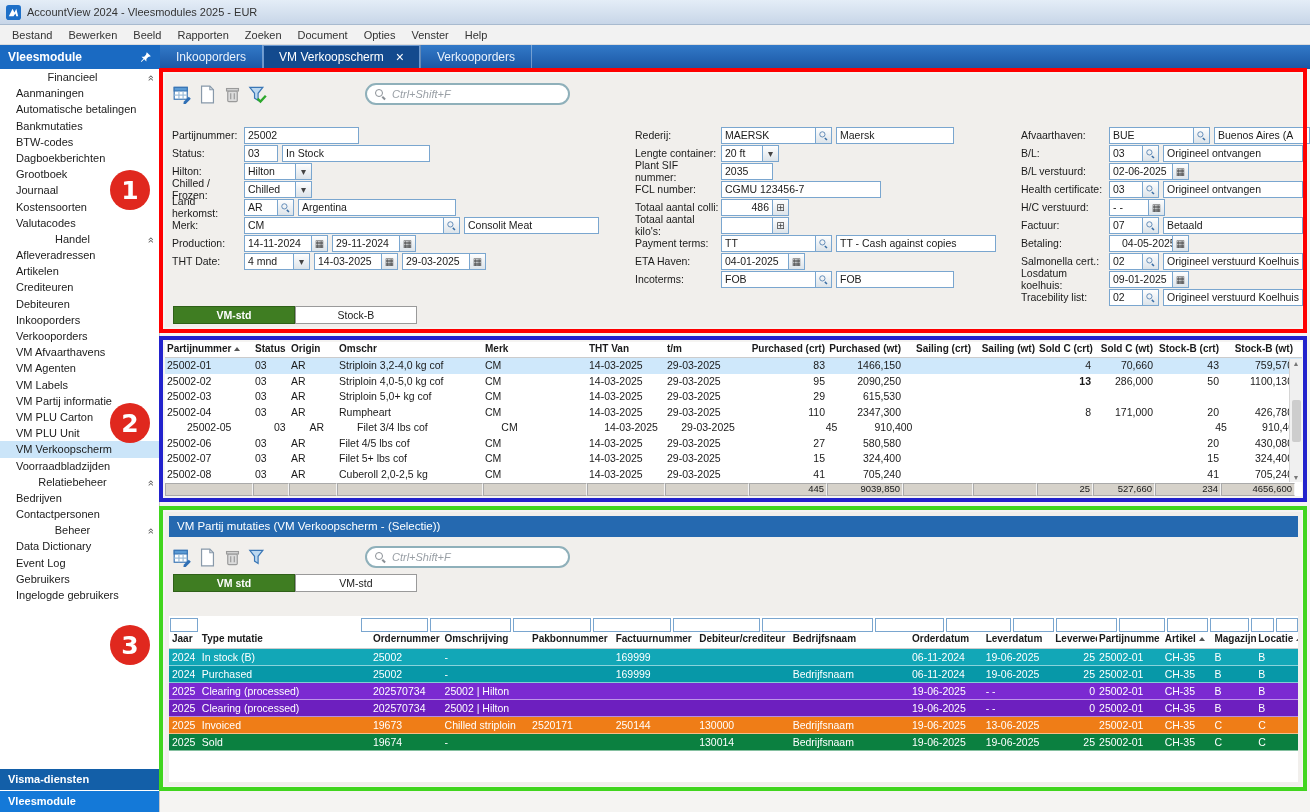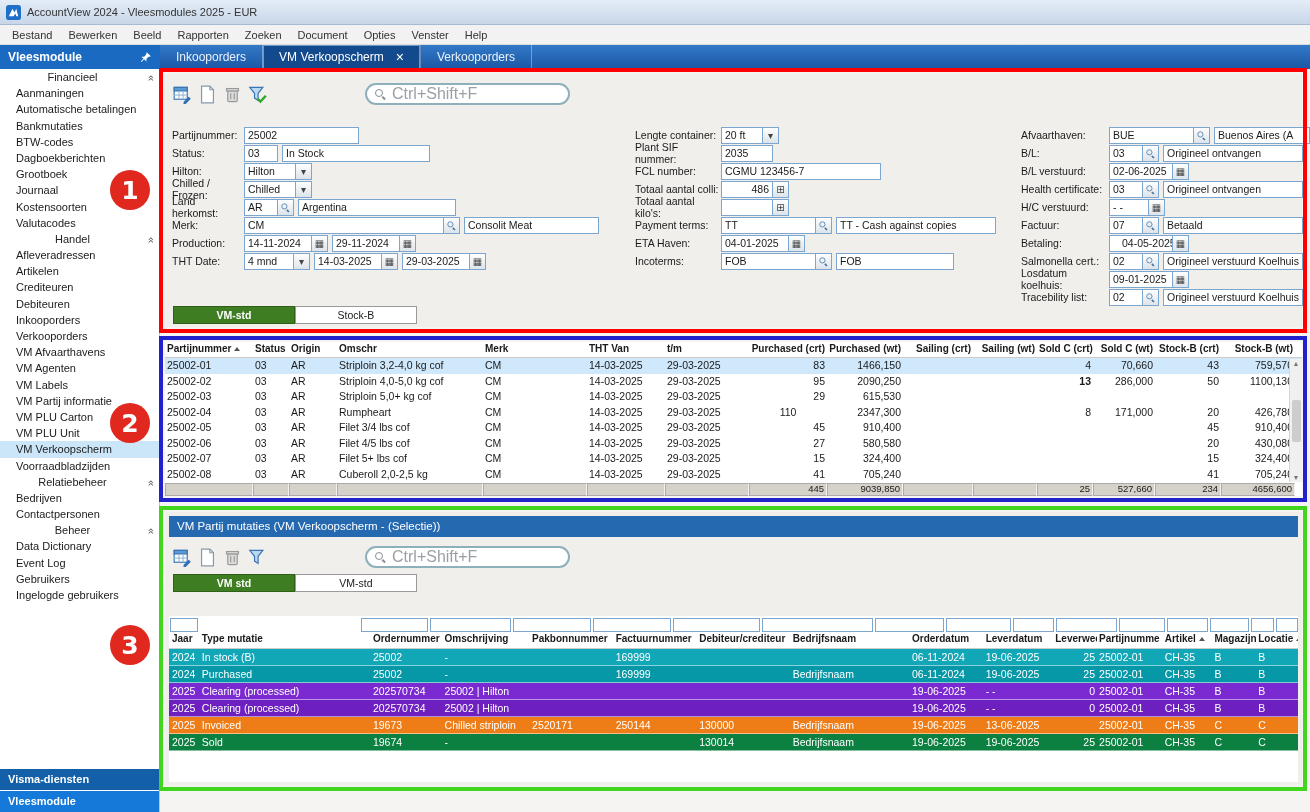--- a/index.html
+++ b/index.html
@@ -28,21 +28,21 @@
   .sb-item.sel{background:#cbe5f9}
   .sb-footer{position:absolute;left:0;right:0;bottom:0}
   .sb-foot1{height:21px;line-height:21px;background:#135fa8;color:#fff;padding-left:8px;margin-bottom:1px;font-weight:bold}
   .sb-foot2{height:21px;line-height:21px;background:#1479d8;color:#fff;padding-left:8px;font-weight:bold}
   .main{flex:1;position:relative;background:#f5f4f2}
 
   
   .tbrow{display:flex;align-items:center;gap:6px;padding:8px 0 0 8px;height:32px}
   .ticon{width:19px;height:19px}
   .searchpill{width:205px;height:22px;border:2px solid #8fb0ba;border-radius:12px;background:#fff;display:flex;align-items:center;padding-left:8px;gap:6px;margin-left:92px}
-  .ph{color:#9aa0a6;font-size:16px}
+  .ph{color:#9aa0a6;font-style:italic;font-size:11px}
   .mag{position:relative;width:11px;height:11px;display:inline-block;flex:0 0 auto}
   .mag::before{content:"";position:absolute;left:0;top:0;width:6px;height:6px;border:1.5px solid #8a9096;border-radius:50%}
   .mag::after{content:"";position:absolute;left:7.5px;top:7.5px;width:4px;height:1.5px;background:#8a9096;transform:rotate(45deg);transform-origin:0 0}
   .mag-s{transform:scale(.75)}
   .mag-s::before{border-color:#3a6ea5}
   .mag-s::after{background:#3a6ea5}
 
   
   .region1{position:absolute;left:5px;top:5px;width:1137px;height:253px;background:#f1efec}
   .form-col{position:absolute;top:52px}
@@ -282,20 +282,32 @@
               <span class="sbtn">▦</span>
             </span>
             <span class="fpart">
               <span class="box" style="width: 68px;">29-03-2025</span>
               <span class="sbtn">▦</span>
             </span>
           </div>
         </div>
       <div class="form-col" id="fcol2">
           <div class="frow">
+            <span class="flabel">Rederij:</span>
+            <span class="fpart">
+              <span class="box" style="width: 95px;">MAERSK</span>
+              <span class="sbtn">
+                <span class="mag mag-s"></span>
+              </span>
+            </span>
+            <span class="fpart">
+              <span class="box" style="width: 118px;">Maersk</span>
+            </span>
+          </div>
+          <div class="frow">
             <span class="flabel">Lengte container:</span>
             <span class="fpart">
               <span class="box" style="width: 42px;">20 ft</span>
               <span class="sbtn">▾</span>
             </span>
           </div>
           <div class="frow">
             <span class="flabel">Plant SIF nummer:</span>
             <span class="fpart">
               <span class="box" style="width: 52px;">2035</span>
@@ -532,31 +544,31 @@
             <span class="gc ar" style="width: 74px;"></span>
           </div>
           <div class="grow">
             <span class="gc" style="width: 88px;">25002-04</span>
             <span class="gc" style="width: 36px;">03</span>
             <span class="gc" style="width: 48px;">AR</span>
             <span class="gc" style="width: 146px;">Rumpheart</span>
             <span class="gc" style="width: 104px;">CM</span>
             <span class="gc" style="width: 78px;">14-03-2025</span>
             <span class="gc" style="width: 84px;">29-03-2025</span>
-            <span class="gc ar" style="width: 78px; text-align: center;">110</span>
+            <span class="gc ar" style="width: 78px;">110</span>
             <span class="gc ar" style="width: 76px;">2347,300</span>
             <span class="gc ar" style="width: 70px;"></span>
             <span class="gc ar" style="width: 64px;"></span>
             <span class="gc ar" style="width: 56px;">8</span>
             <span class="gc ar" style="width: 62px;">171,000</span>
             <span class="gc ar" style="width: 66px;">20</span>
             <span class="gc ar" style="width: 74px;">426,780</span>
           </div>
           <div class="grow">
-            <span class="gc" style="width: 88px;">25002-05</span>
+            <span class="gc" style="width: 88px; margin-left: 20px;">25002-05</span>
             <span class="gc" style="width: 36px;">03</span>
             <span class="gc" style="width: 48px;">AR</span>
             <span class="gc" style="width: 146px;">Filet 3/4 lbs cof</span>
             <span class="gc" style="width: 104px;">CM</span>
             <span class="gc" style="width: 78px;">14-03-2025</span>
             <span class="gc" style="width: 84px;">29-03-2025</span>
             <span class="gc ar" style="width: 78px;">45</span>
             <span class="gc ar" style="width: 76px;">910,400</span>
             <span class="gc ar" style="width: 70px;"></span>
             <span class="gc ar" style="width: 64px;"></span>

